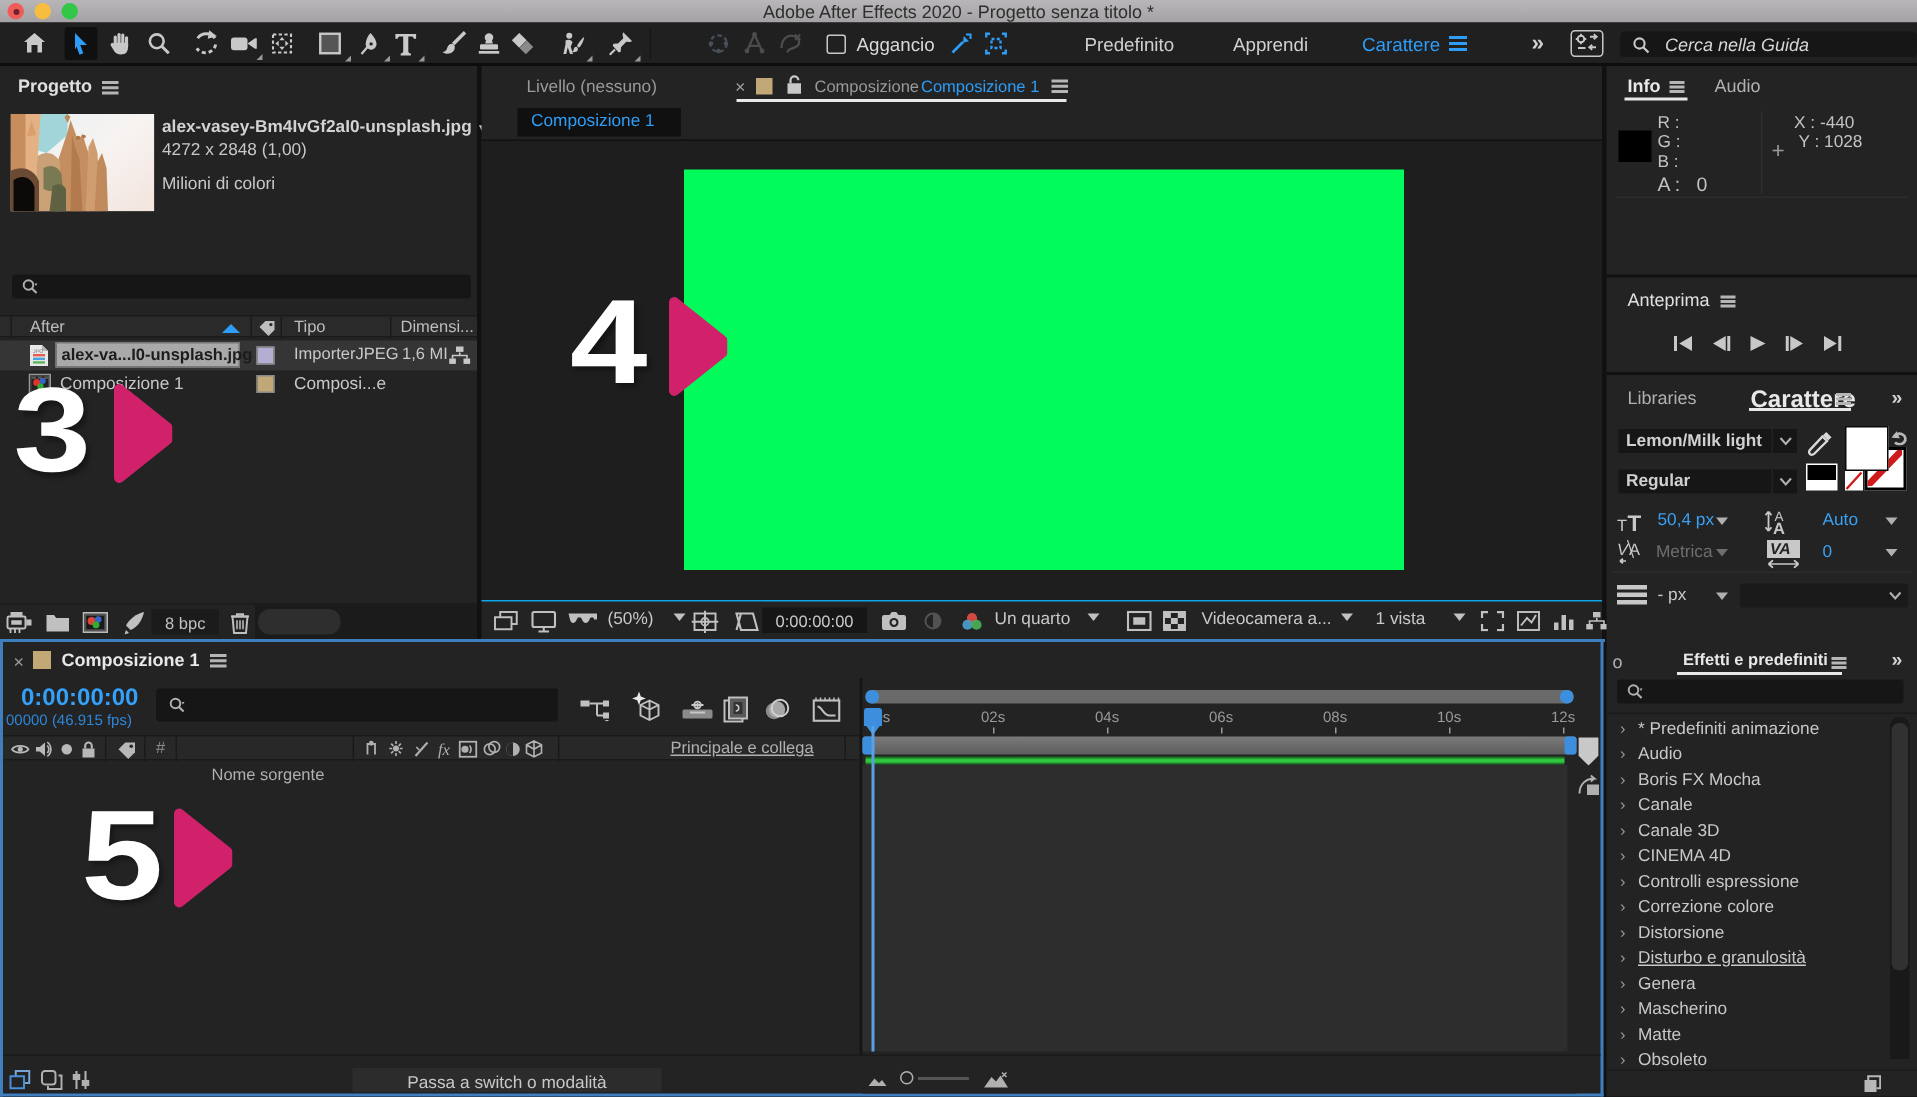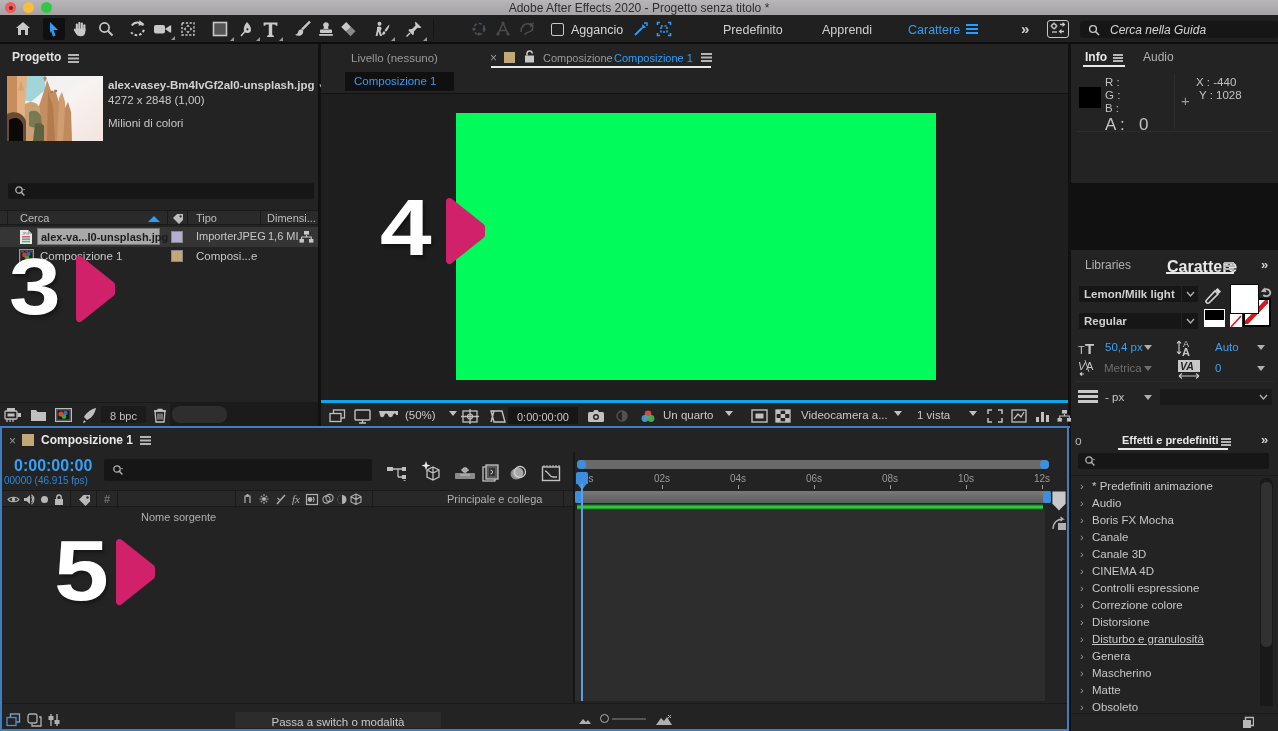--- a/index.html
+++ b/index.html
@@ -288,21 +288,21 @@
     <div class="searchbox" style="left:8px; top:139px; width:306px; height:16px; border-radius:2px;">
       <svg class="abs" style="left:6px; top:2px;" width="13" height="13" viewBox="0 0 13 13">
           <circle cx="5" cy="5" r="3.2" fill="none" stroke="#b0b0b0" stroke-width="1.3"></circle>
           <line x1="7.3" y1="7.3" x2="10.4" y2="10.4" stroke="#b0b0b0" stroke-width="1.4"></line>
           <path d="M9 4 l2 0 l-1 1.6 Z" fill="#b0b0b0"></path>
         </svg>
     </div>
 
     <div class="abs" style="left:0; top:166px; width:318px; height:15px; background:#2a2a2a; border-top:1px solid #1a1a1a; border-bottom:1px solid #1a1a1a;">
       <div class="abs" style="left:7px; top:0; width:1px; height:15px; background:#1a1a1a;"></div>
-      <span class="abs txt" style="left:20px; top:1px; font-size:11px; color:#bdbdbd;">Cerca</span>
+      <span class="abs txt" style="left:20px; top:1px; font-size:11px; color:#bdbdbd;">After</span>
       <div class="abs" style="left:148px; top:5px; width:0; height:0; border-left:6px solid transparent; border-right:6px solid transparent; border-bottom:6px solid #2e9df7;"></div>
       <div class="abs" style="left:167px; top:0; width:1px; height:15px; background:#1a1a1a;"></div>
       <svg class="abs" style="left:172px; top:2px;" width="12" height="12" viewBox="0 0 12 12">
           <path d="M1 5 L5 1 L11 1 L11 7 L7 11 Z" fill="#bdbdbd"></path>
           <circle cx="8.6" cy="3.4" r="1.1" fill="#2a2a2a"></circle>
         </svg>
       <div class="abs" style="left:187px; top:0; width:1px; height:15px; background:#1a1a1a;"></div>
       <span class="abs txt" style="left:196px; top:1px; font-size:11px; color:#bdbdbd;">Tipo</span>
       <div class="abs" style="left:260px; top:0; width:1px; height:15px; background:#1a1a1a;"></div>
       <span class="abs txt" style="left:267px; top:1px; font-size:11px; color:#bdbdbd;">Dimensi...</span>
@@ -402,21 +402,21 @@
     </div>
 
     <div class="abs" style="left:0; top:49px; width:747px; height:307px; background:#1e1e1e; border-top:1px solid #111;">
       <div class="abs" style="left:135px; top:19px; width:480px; height:267px; background:#00fb5a;"></div>
       <div class="abs mknum" style="left:59px; top:94px;">4</div>
       <svg class="abs" style="left:125px; top:102px;" width="39" height="70" viewBox="0 0 39 70">
           <path d="M3.5 5.5 L35.5 31 L35.5 39 L3.5 64.5 Z" fill="#d1216b" stroke="#d1216b" stroke-width="7" stroke-linejoin="round"></path>
         </svg>
     </div>
 
-    <div class="abs" style="left:0; top:356px; width:747px; height:26px; border-top:3px solid #0ea5e9;">
+    <div class="abs" style="left:0; top:356px; width:747px; height:26px; border-top:1px solid #0ea5e9;">
       <svg class="abs" style="left:8px; top:6px;" width="17" height="14" viewBox="0 0 17 14">
           <rect x="4.5" y="1" width="11" height="8" fill="none" stroke="#c0c0c0" stroke-width="1.3"></rect>
           <rect x="1" y="4.5" width="11" height="8" fill="#232323" stroke="#c0c0c0" stroke-width="1.3"></rect>
         </svg>
       <svg class="abs" style="left:33px; top:6px;" width="17" height="15" viewBox="0 0 17 15">
           <rect x="1" y="1" width="15" height="10" rx="1" fill="none" stroke="#c0c0c0" stroke-width="1.4"></rect>
           <path d="M5 14 h7 M8.5 11 v3" stroke="#c0c0c0" stroke-width="1.4"></path>
         </svg>
       <svg class="abs" style="left:57px; top:7px;" width="21" height="12" viewBox="0 0 21 12">
           <path d="M1 1 h19 v4 h-2 c0-2-2.5-2-3 0 c-1 3-4 3-5 0 c-.5-2-3-2-3.5 0 c-1 3-4 3-4.5 0 Z" fill="#c0c0c0"></path>
@@ -482,26 +482,49 @@
 
   <div id="infopanel" class="abs panel">
     <span class="abs txt" style="left:14px; top:6px; font-size:12px; color:#e8e8e8; font-weight:bold;">Info</span>
     <div class="abs" style="left:42px; top:10px; width:10px; height:1.5px; background:#b5b5b5; box-shadow:0 3px 0 #b5b5b5, 0 6px 0 #b5b5b5;"></div>
     <span class="abs txt" style="left:72px; top:6px; font-size:12px; color:#b0b0b0;">Audio</span>
     <div class="abs" style="left:12px; top:21px; width:42px; height:2px; background:#e8e8e8;"></div>
     <div class="abs" style="left:8px; top:43px; width:22px; height:21px; background:#000;"></div>
     <span class="abs txt" style="left:34px; top:32px; font-size:11.5px;">R :</span>
     <span class="abs txt" style="left:34px; top:45px; font-size:11.5px;">G :</span>
     <span class="abs txt" style="left:34px; top:58px; font-size:11.5px;">B :</span>
-    <span class="abs txt" style="left:34px; top:71px; font-size:17px;">A :&nbsp;&nbsp;&nbsp;0</span>
+    <span class="abs txt" style="left:34px; top:71px; font-size:13px;">A :&nbsp;&nbsp;&nbsp;0</span>
     <span class="abs txt" style="left:125px; top:32px; font-size:11.5px;">X : -440</span>
     <span class="abs txt" style="left:128px; top:45px; font-size:11.5px;">Y : 1028</span>
     <span class="abs txt" style="left:110px; top:48px; font-size:15px; color:#9a9a9a;">+</span>
     <div class="abs" style="left:103px; top:30px; width:1px; height:55px; background:#2d2d2d;"></div>
     <div class="abs" style="left:6px; top:87px; width:195px; height:1px; background:#2d2d2d;"></div>
+  </div>
+  <div id="anteprima" class="abs panel">
+    <span class="abs txt" style="left:14px; top:8px; font-size:12px; color:#e0e0e0;">Anteprima</span>
+    <div class="abs" style="left:76px; top:12px; width:10px; height:1.5px; background:#b5b5b5; box-shadow:0 3px 0 #b5b5b5, 0 6px 0 #b5b5b5;"></div>
+    <svg class="abs" style="left:44px; top:38px;" width="14" height="12" viewBox="0 0 14 12">
+        <path d="M2 1 v10" stroke="#c8c8c8" stroke-width="2"></path>
+        <path d="M13 1 L4.5 6 L13 11 Z" fill="#c8c8c8"></path>
+      </svg>
+    <svg class="abs" style="left:69px; top:38px;" width="14" height="12" viewBox="0 0 14 12">
+        <path d="M10.5 1 L2 6 L10.5 11 Z" fill="#c8c8c8"></path>
+        <path d="M12.5 1 v10" stroke="#c8c8c8" stroke-width="2"></path>
+      </svg>
+    <svg class="abs" style="left:95px; top:38px;" width="12" height="12" viewBox="0 0 12 12">
+        <path d="M1 1 L11 6 L1 11 Z" fill="#c8c8c8"></path>
+      </svg>
+    <svg class="abs" style="left:119px; top:38px;" width="14" height="12" viewBox="0 0 14 12">
+        <path d="M1.5 1 v10" stroke="#c8c8c8" stroke-width="2"></path>
+        <path d="M3.5 1 L12 6 L3.5 11 Z" fill="#c8c8c8"></path>
+      </svg>
+    <svg class="abs" style="left:144px; top:38px;" width="14" height="12" viewBox="0 0 14 12">
+        <path d="M1 1 L9.5 6 L1 11 Z" fill="#c8c8c8"></path>
+        <path d="M11.5 1 v10" stroke="#c8c8c8" stroke-width="2"></path>
+      </svg>
   </div>
   <div id="carattere" class="abs panel">
     <span class="abs txt" style="left:14px; top:8px; font-size:12px; color:#b0b0b0;">Libraries</span>
     <span class="abs txt" style="left:96px; top:8px; font-size:16px; color:#e8e8e8; font-weight:bold;">Carattere</span>
     <div class="abs" style="left:153px; top:12px; width:10px; height:1.5px; background:#b5b5b5; box-shadow:0 3px 0 #b5b5b5, 0 6px 0 #b5b5b5;"></div>
     <span class="abs txt" style="left:190px; top:7px; font-size:13px; color:#d0d0d0; font-weight:bold; letter-spacing:-2px;">»</span>
     <div class="abs" style="left:95px; top:22px; width:68px; height:2px; background:#e8e8e8;"></div>
 
     <div class="abs" style="left:8px; top:36px; width:102px; height:16px; background:#161616;">
       <span class="abs txt" style="left:5px; top:2px; font-size:11.5px; color:#d0d0d0; font-weight:bold;">Lemon/Milk light</span>
@@ -693,21 +716,21 @@
           <g transform="translate(95,0)">
               <circle cx="5" cy="6.5" r="4.5" stroke="none"></circle>
               <path d="M5 2 a4.5 4.5 0 0 0 0 9 Z" fill="#282828" stroke="none"></path>
             </g>
           <g transform="translate(108,0)">
               <path d="M6 1 L11 3.5 V9 L6 11.5 L1 9 V3.5 Z M6 1 V6.5 M1 3.5 L6 6.5 L11 3.5 M6 11.5 V6.5" fill="none" stroke-width="1.1"></path>
             </g>
         </g>
       </svg>
       <div class="abs" style="left:370px; top:0; width:1px; height:17px; background:#1a1a1a;"></div>
-      <span class="abs txt" style="left:445px; top:2px; font-size:11px; color:#b0b0b0;">Principale e collega</span>
+      <span class="abs txt" style="left:445px; top:2px; font-size:11px; color:#b0b0b0;text-decoration:underline;">Principale e collega</span>
       <div class="abs" style="left:561px; top:0; width:1px; height:17px; background:#1a1a1a;"></div>
     </div>
 
     <div class="abs" style="left:573px; top:24px; width:2px; height:252px; background:#161616;"></div>
     <div class="abs" style="left:575px; top:24px; width:476px; height:277px; background:#232323;">
 
       <div class="abs" style="left:2px; top:8px; width:472px; height:9px; background:#6a6a6a; border-radius:4px;"></div>
       <div class="abs" style="left:2px; top:8px; width:9px; height:9px; background:#3e8ede; border-radius:4px;"></div>
       <div class="abs" style="left:465px; top:8px; width:9px; height:9px; background:#3e8ede; border-radius:4px;"></div>
 

